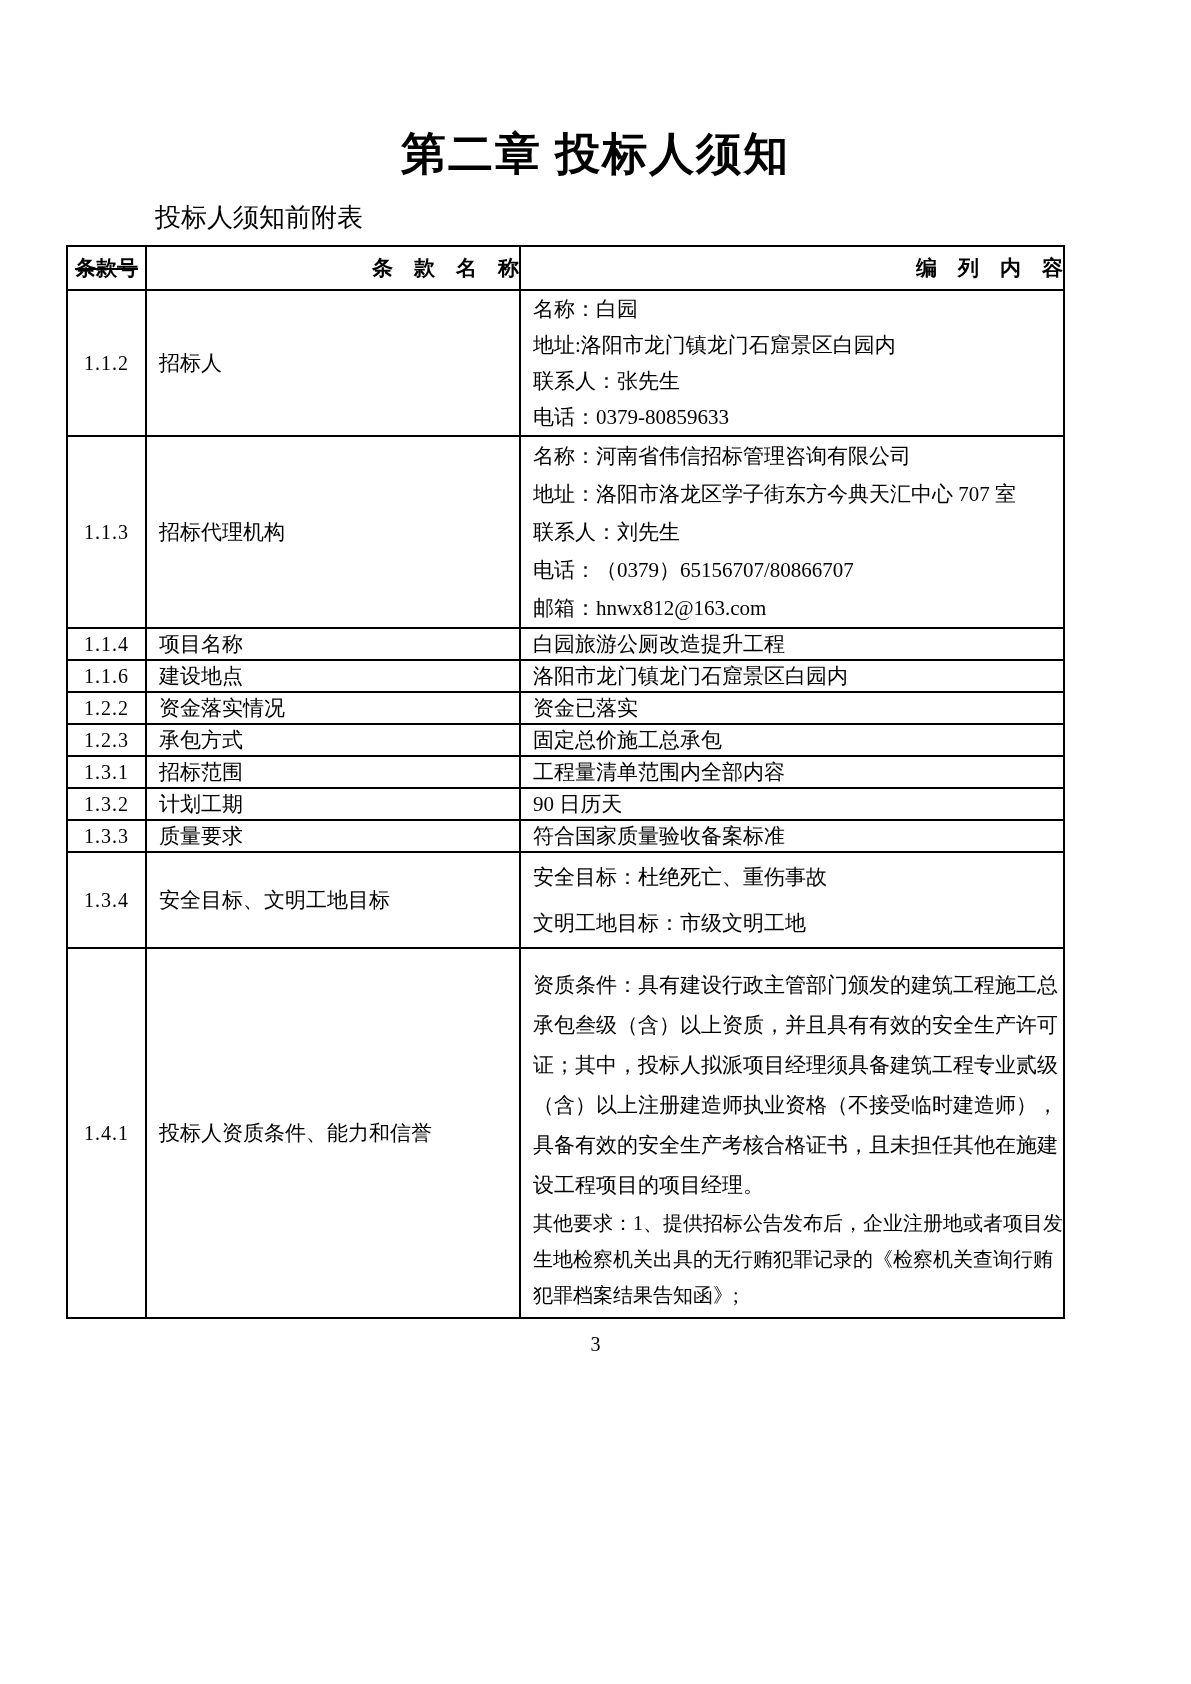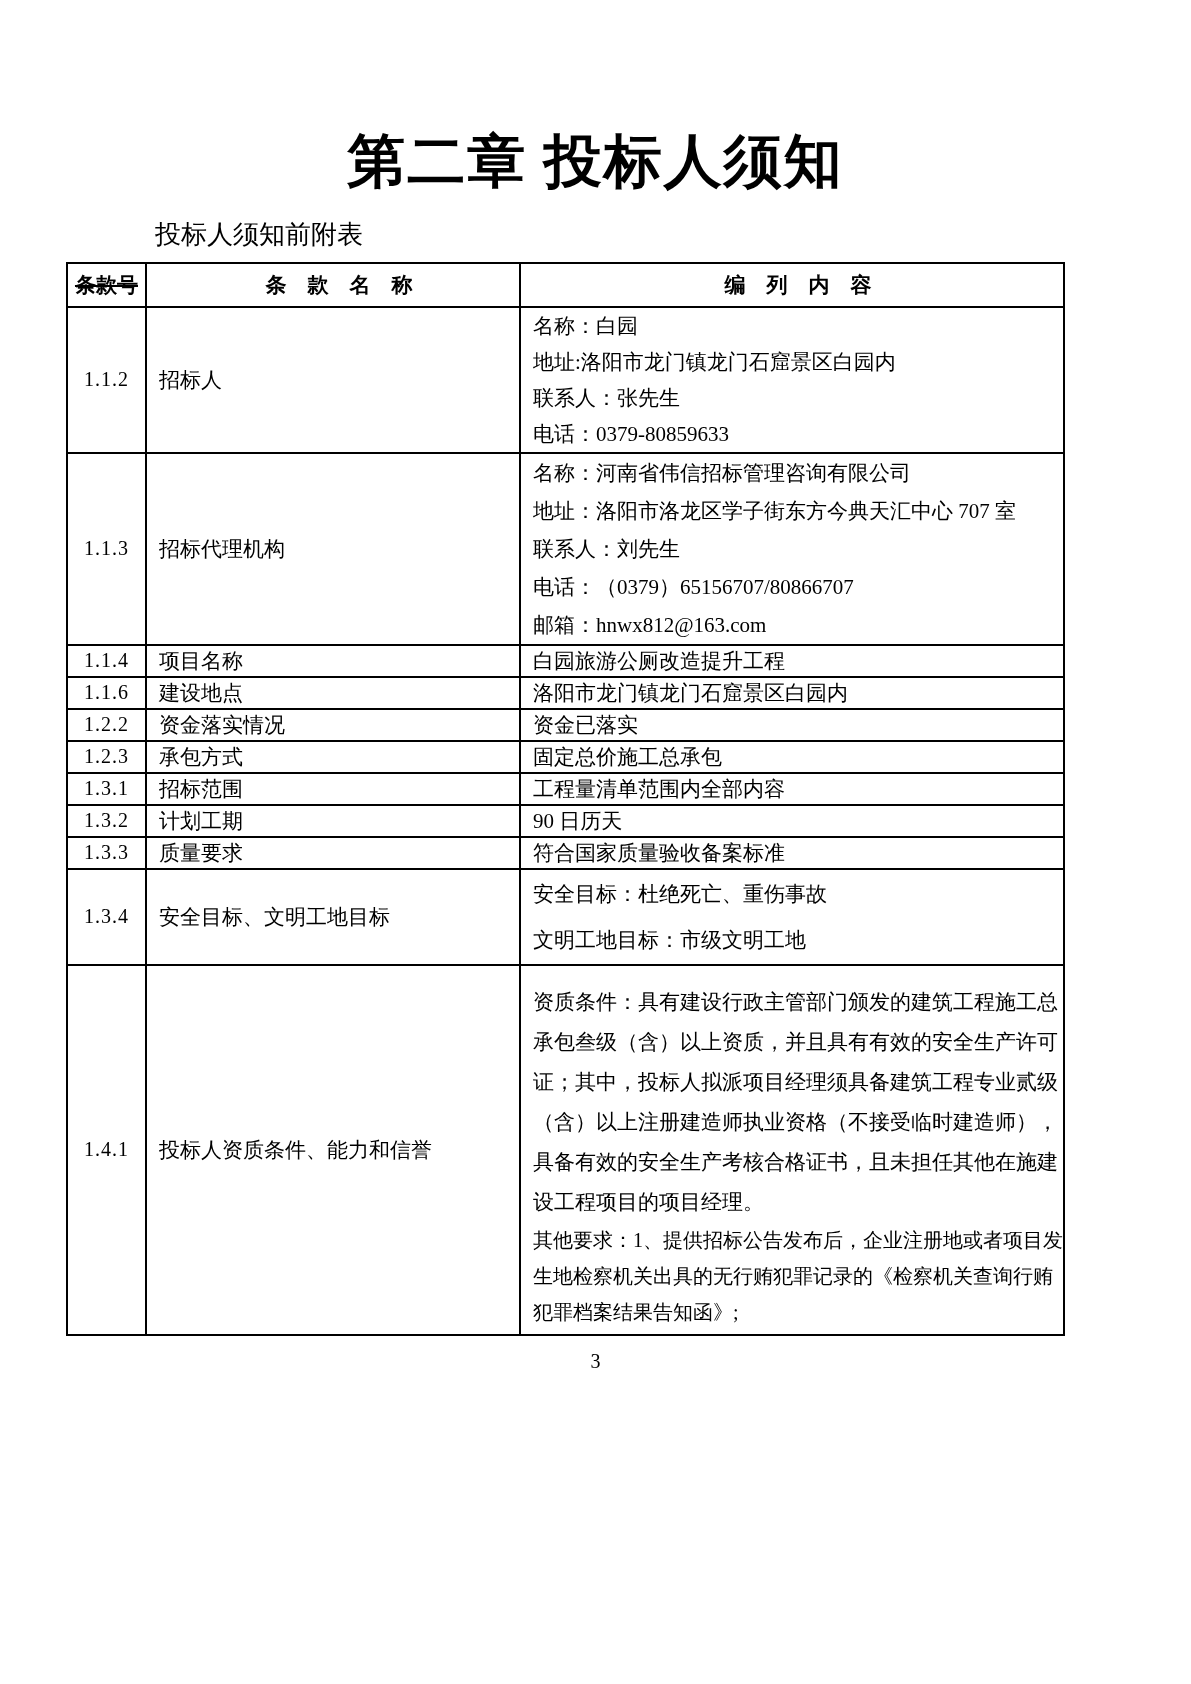--- a/index.html
+++ b/index.html
@@ -5,37 +5,37 @@
   html,body{margin:0;padding:0}
   body{
     width:1191px;height:1684px;background:#ffffff;color:#000;
     font-family:"Liberation Serif","DejaVu Serif",serif;
     overflow:hidden;
   }
   .page{position:relative;width:1191px;height:1684px;background:#fff}
 
   .doc-title{
     margin:0;padding-top:126px;text-align:center;
-    font-size:58px;font-weight:bold;letter-spacing:2px;line-height:1.25;
+    font-size:45px;font-weight:bold;letter-spacing:2px;line-height:1.25;
   }
   .subtitle{
     margin-top:20px;margin-left:155px;
     font-size:26px;line-height:1.2;
   }
 
   table.main{
     border-collapse:collapse;table-layout:fixed;
     margin:12px 0 0 66px;width:997px;
   }
   th,td{
     border:2px solid #000;padding:0;vertical-align:middle;
     font-size:21px;color:#000;
   }
   thead tr{height:44px}
-  th{font-weight:bold;text-align:center;white-space:nowrap}
+  th{font-weight:bold;text-align:right;white-space:nowrap}
   th.no{text-align:center;text-decoration:line-through}
   th.name,th.content{padding-left:12px}
 
   td.c-no{text-align:center;font-size:20px;letter-spacing:1px}
   td.c-name{padding-left:12px}
   td.c-content{padding-left:12px}
   .line{white-space:nowrap}
 
   tr.lines-1{height:32px}
   tr.lines-2{height:96px}

